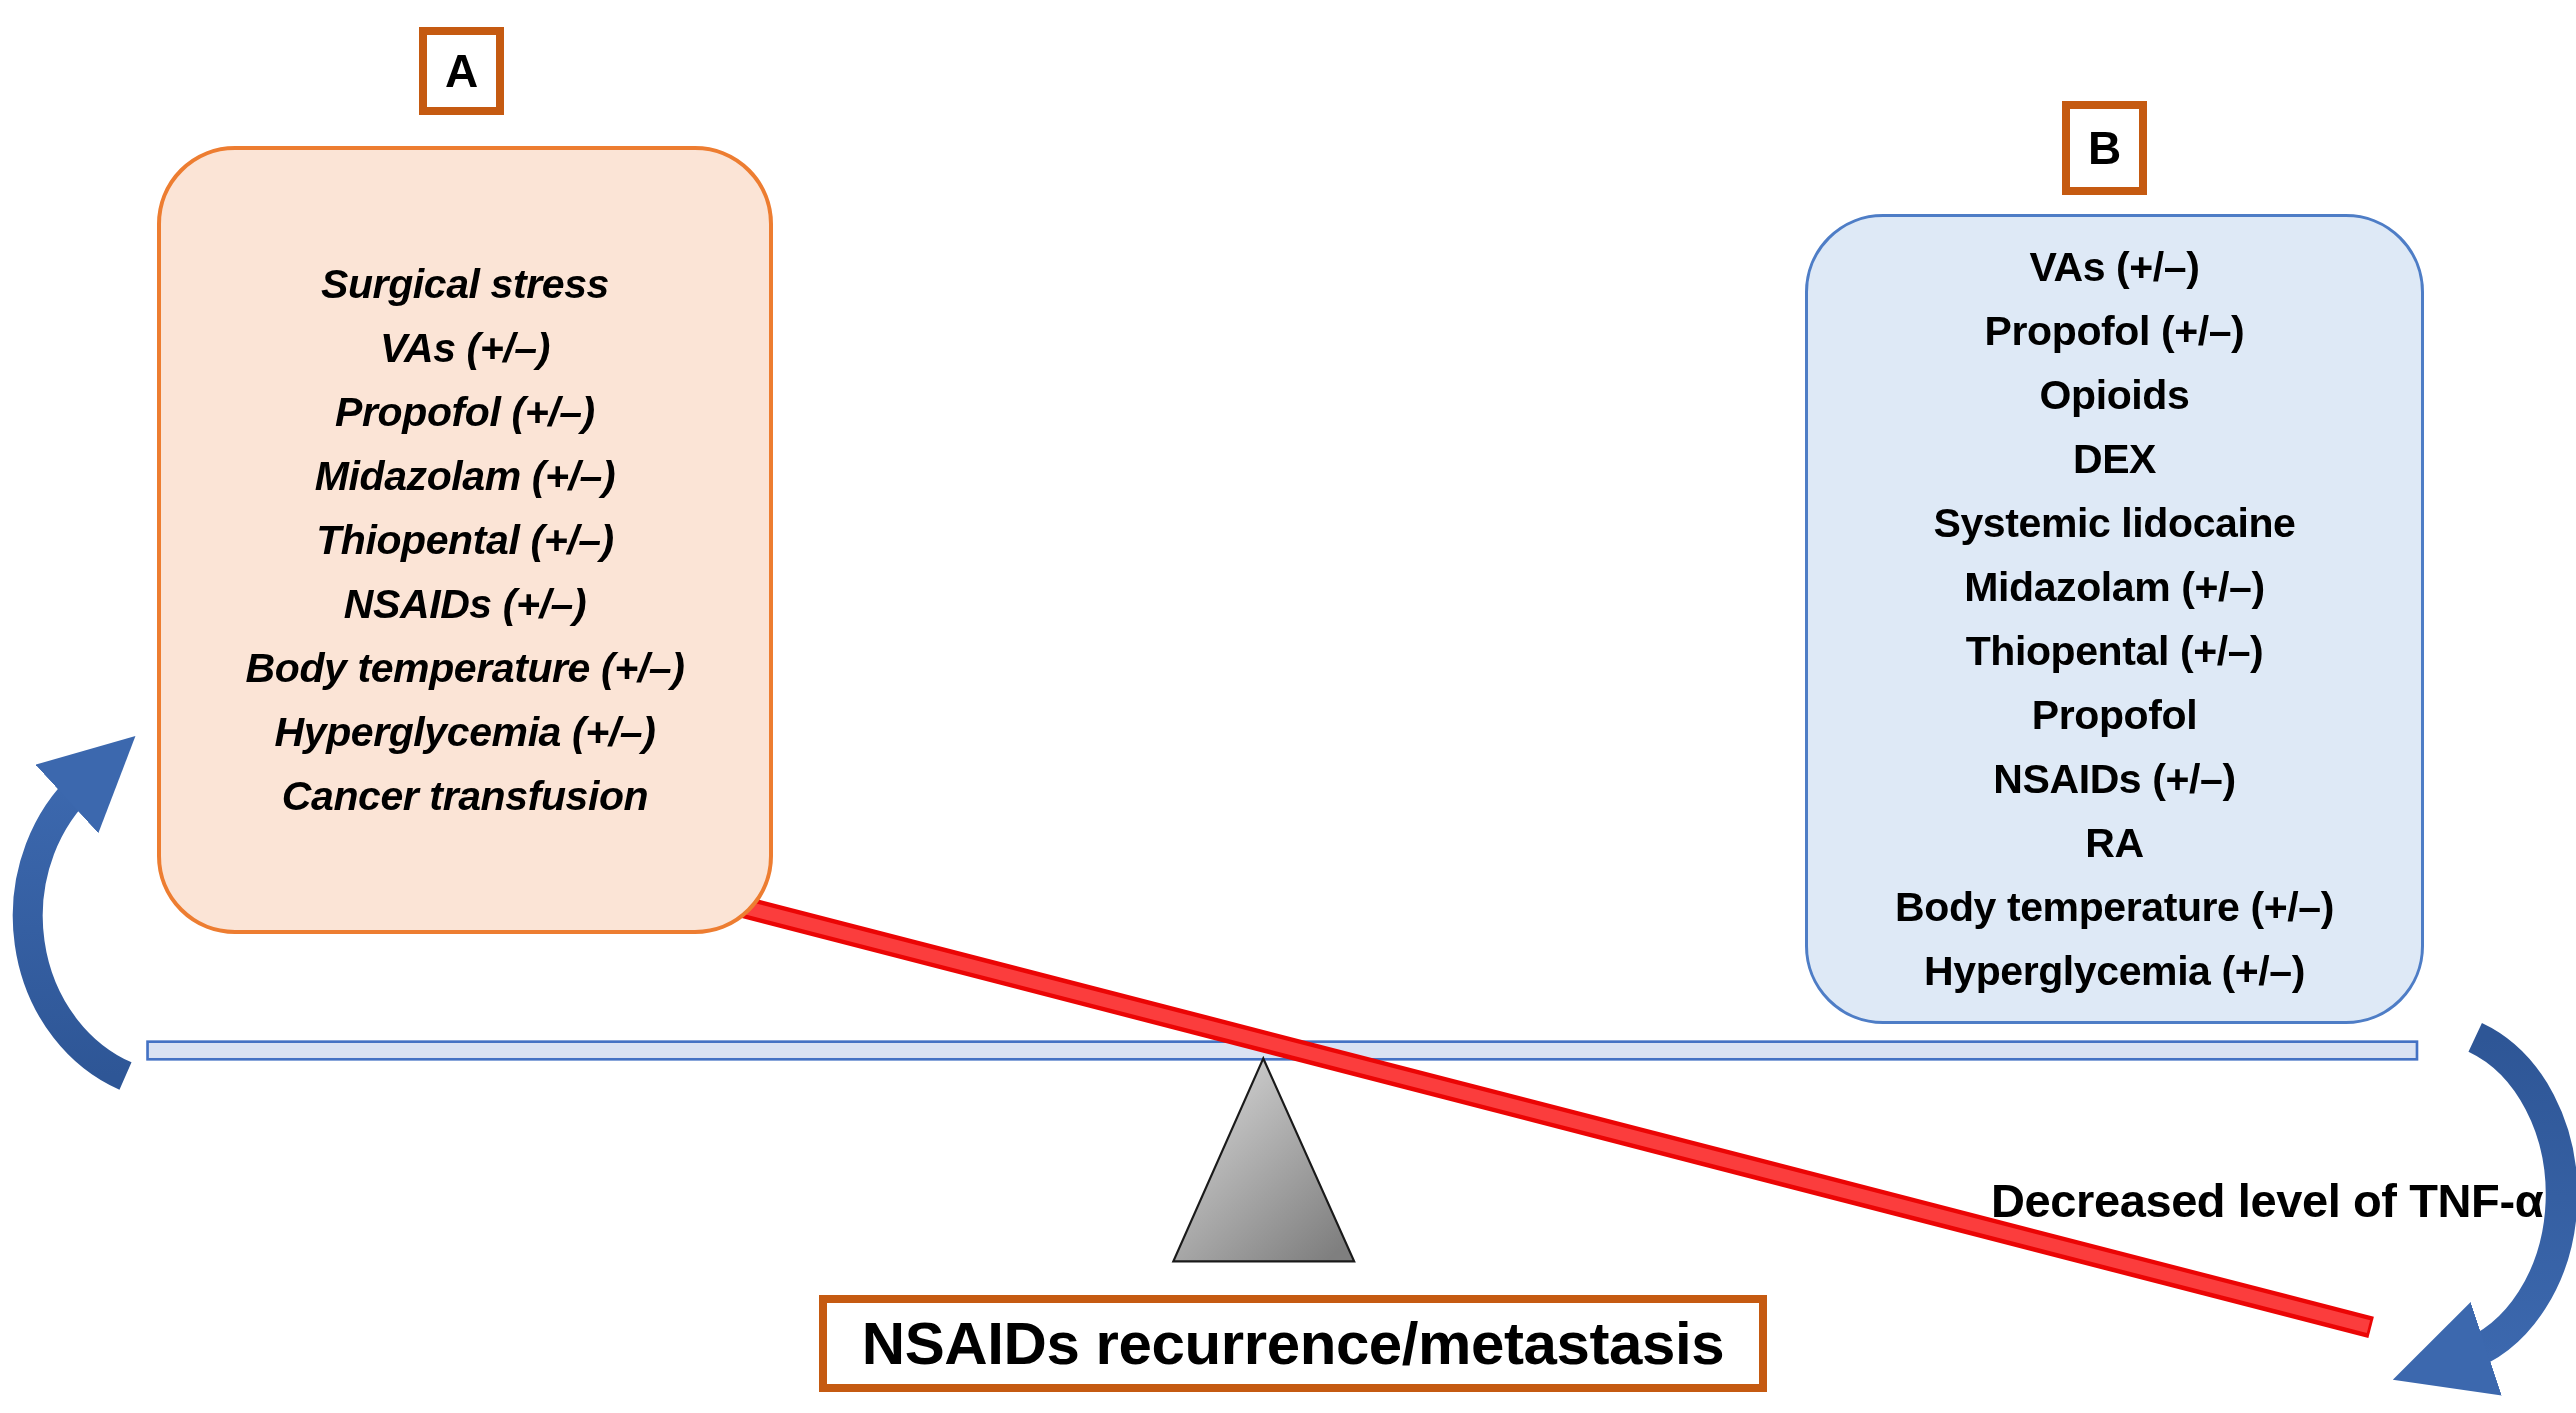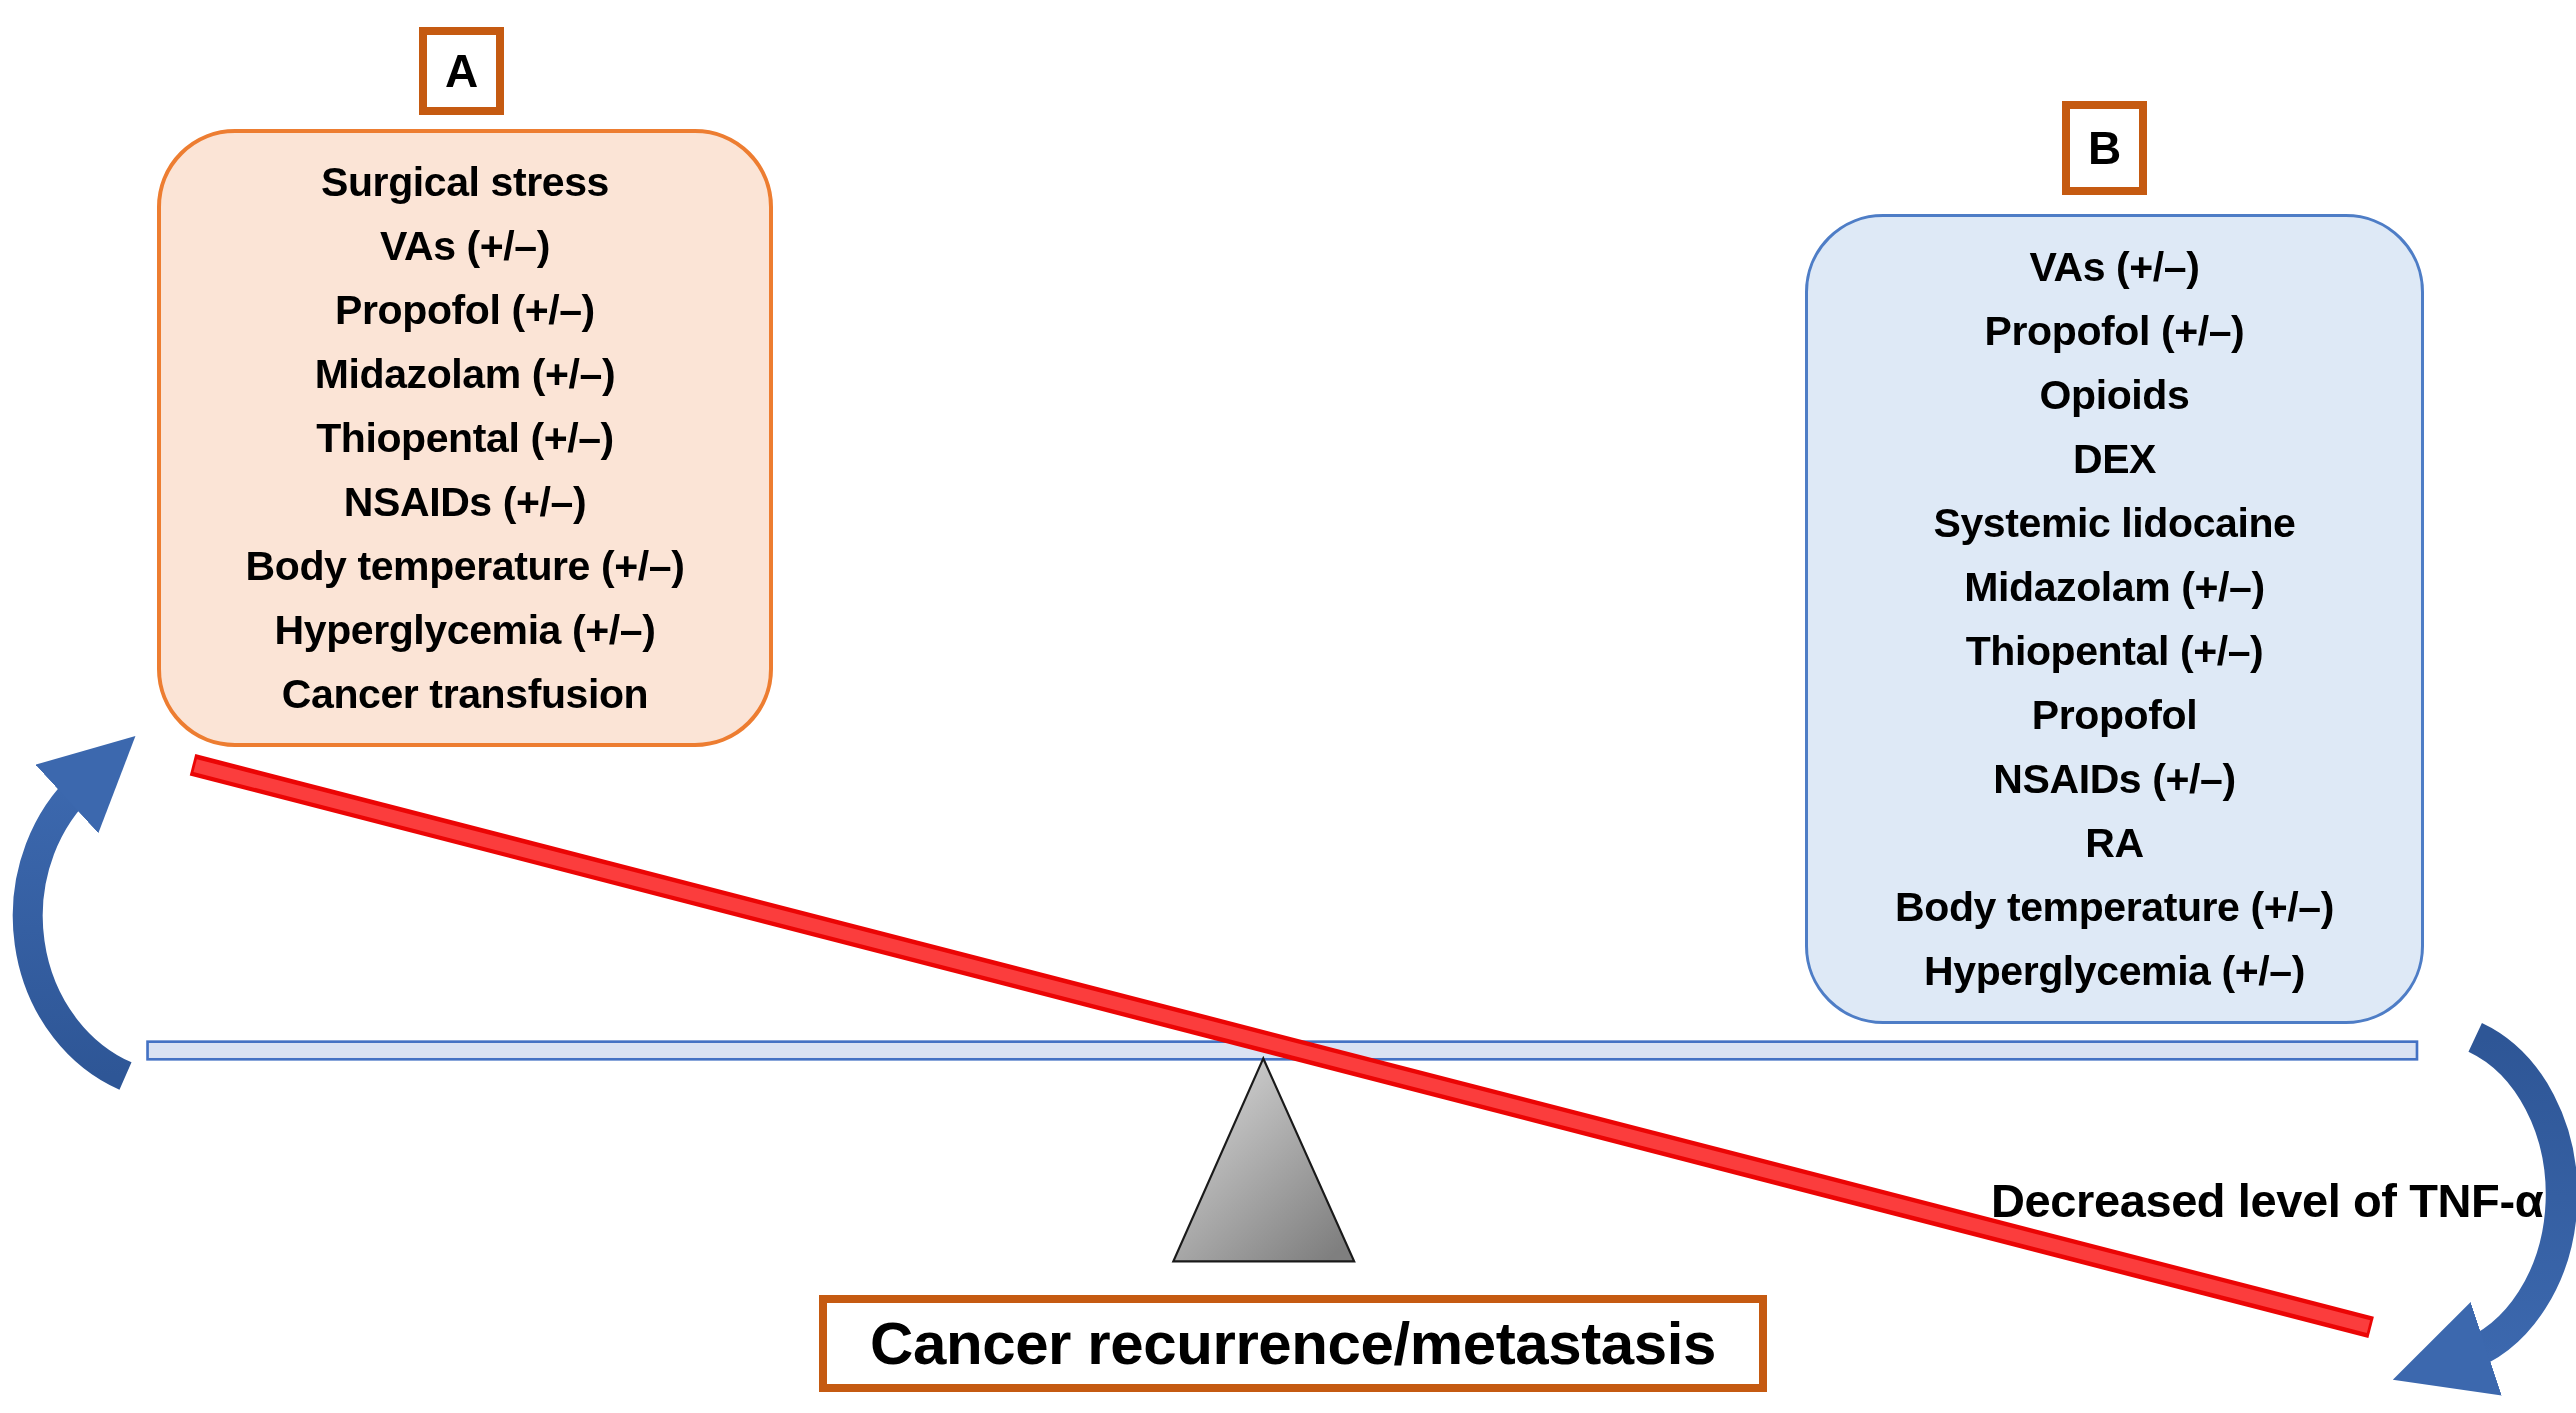--- a/index.html
+++ b/index.html
@@ -17,22 +17,22 @@
   .tag-a{left:419px;top:26.5px;width:69px;height:72px;}
   .tag-b{left:2062px;top:101px;width:69px;height:78px;}
   
   .panel{
     position:absolute;border-radius:78px;box-sizing:border-box;
     display:flex;flex-direction:column;align-items:center;justify-content:center;
     font-size:41px;letter-spacing:-0.4px;text-align:center;
   }
   .panel .list-line{line-height:64px;white-space:nowrap;}
   .panel-a{
-    left:157px;top:129px;width:616px;height:618px;
-    background:var(--panel-a-fill);border:4.4px solid var(--panel-a-border);
+    left:157px;top:146px;width:616px;height:788px;
+    background:var(--panel-a-fill);border:4.4px solid var(--panel-a-border);font-style:italic;
   }
   .panel-b{
     left:1805px;top:214px;width:619px;height:810px;
     background:var(--panel-b-fill);border:3.5px solid var(--panel-b-border);
   }
   
   .annotation{position:absolute;font-size:47px;letter-spacing:-0.4px;white-space:nowrap;}
   .annotation-left{left:40px;top:889px;}
   .annotation-right{left:1991px;top:1173px;}
   
@@ -113,17 +113,17 @@
       <div class="list-line">Propofol</div>
       <div class="list-line">NSAIDs (+/–)</div>
       <div class="list-line">RA</div>
       <div class="list-line">Body temperature (+/–)</div>
       <div class="list-line">Hyperglycemia (+/–)</div>
     </div>
 
   <div class="annotation annotation-right">Decreased level of TNF-α</div>
 
   <div class="outcome">
-    <span>Cancer recurrence/metastasis</span>
+    <span>NSAIDs recurrence/metastasis</span>
   </div>
 
 </div>
 
 
 </body></html>

